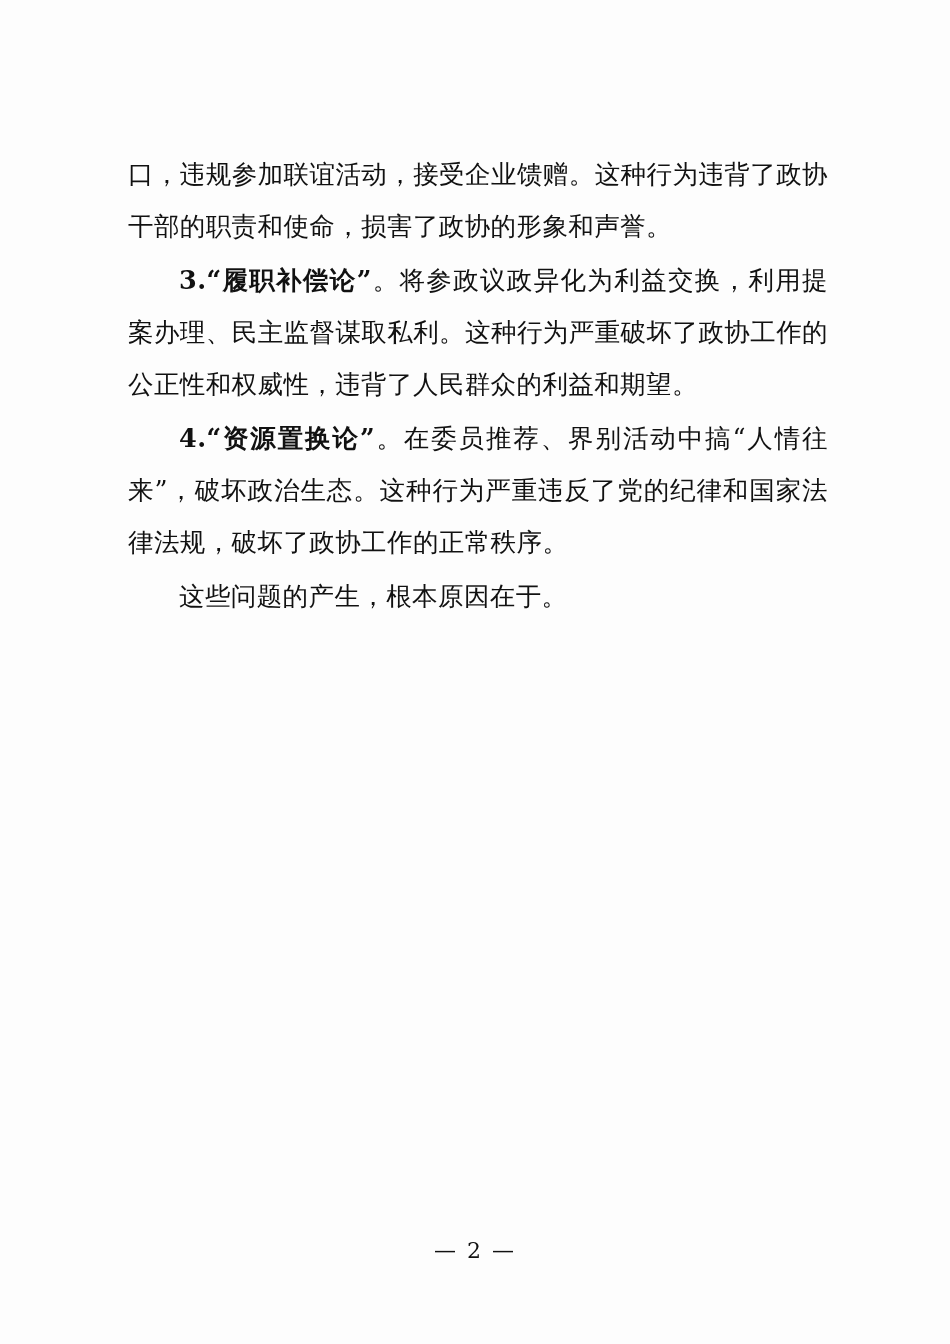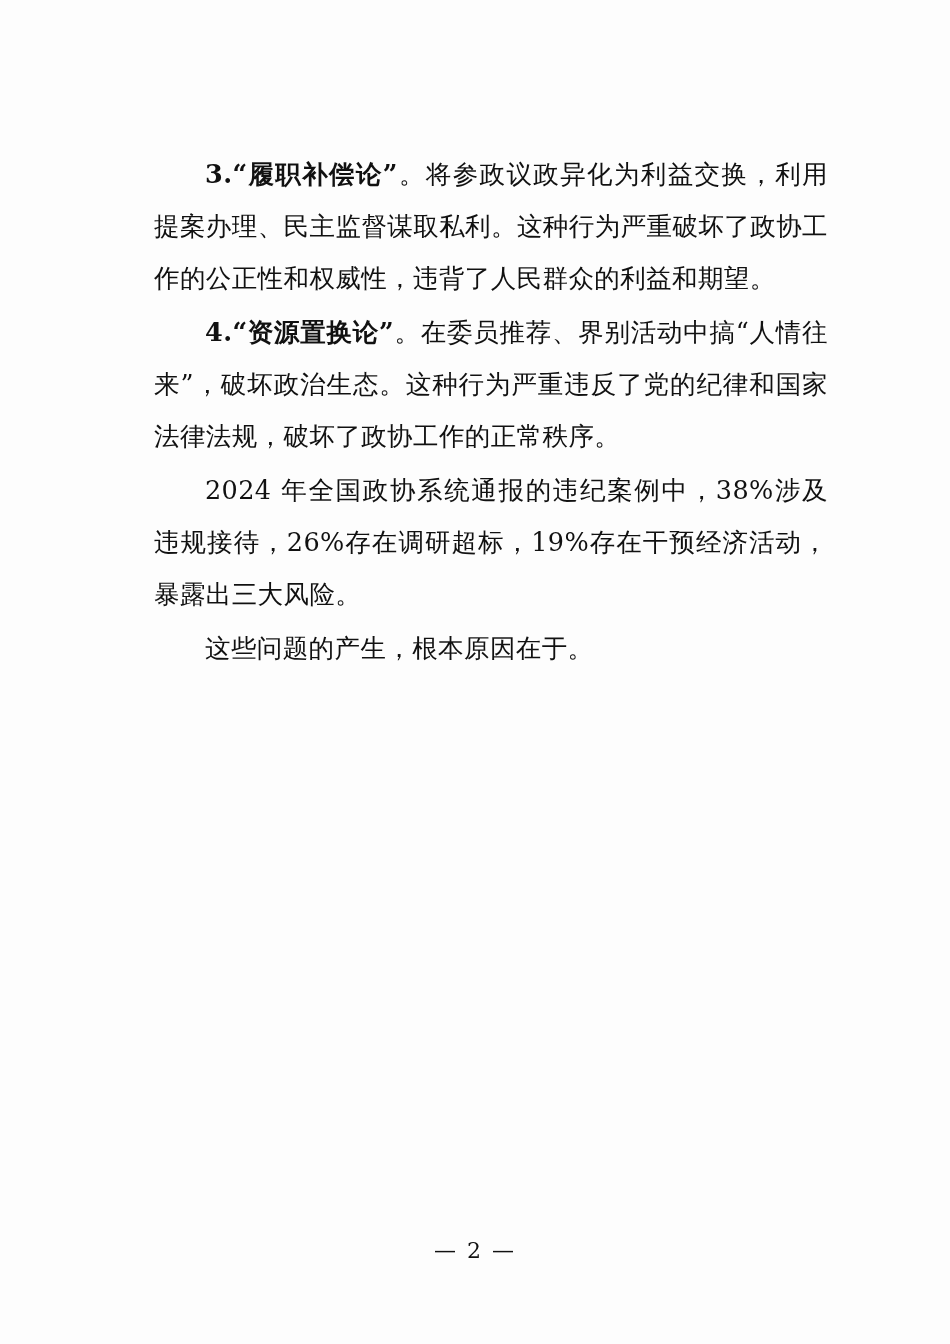--- a/index.html
+++ b/index.html
@@ -33,21 +33,20 @@
     margin: 0 0 2px 0;
     font-size: 25.5px;
     line-height: 52px;
     text-align: justify;
     text-justify: inter-ideograph;
     letter-spacing: 0.4px;
     font-family: "DejaVu Serif", "Liberation Serif", serif;
   }
   p.indent {
     text-indent: 51px;
-    margin-left: 26px;
   }
   .b {
     font-weight: bold;
   }
   .footer {
     position: absolute;
     left: 0;
     top: 1238px;
     width: 950px;
     text-align: center;
@@ -56,33 +55,33 @@
     color: #111111;
     font-family: "DejaVu Serif", "Liberation Serif", serif;
   }
 </style>
 </head>
 <body>
 
 <div class="page">
   <div class="content">
 
+    <p>
+      <span>口，违规参加联谊活动，接受企业馈赠。这种行为违背了政协干部的职责和使命，损害了政协的形象和声誉。</span>
+    </p>
 
     <p class="indent">
       <span class="b">3.“履职补偿论”</span><span>。将参政议政异化为利益交换，利用提案办理、民主监督谋取私利。这种行为严重破坏了政协工作的公正性和权威性，违背了人民群众的利益和期望。</span>
     </p>
 
     <p class="indent">
       <span class="b">4.“资源置换论”</span><span>。在委员推荐、界别活动中搞“人情往来”，破坏政治生态。这种行为严重违反了党的纪律和国家法律法规，破坏了政协工作的正常秩序。</span>
     </p>
 
 
-    <p class="indent">
-      <span>2024 年全国政协系统通报的违纪案例中，38%涉及违规接待，26%存在调研超标，19%存在干预经济活动，暴露出三大风险。</span>
-    </p>
 
 
 
 
 
     <p class="indent">
       <span>这些问题的产生，根本原因在于。</span>
     </p>
 
   </div>

